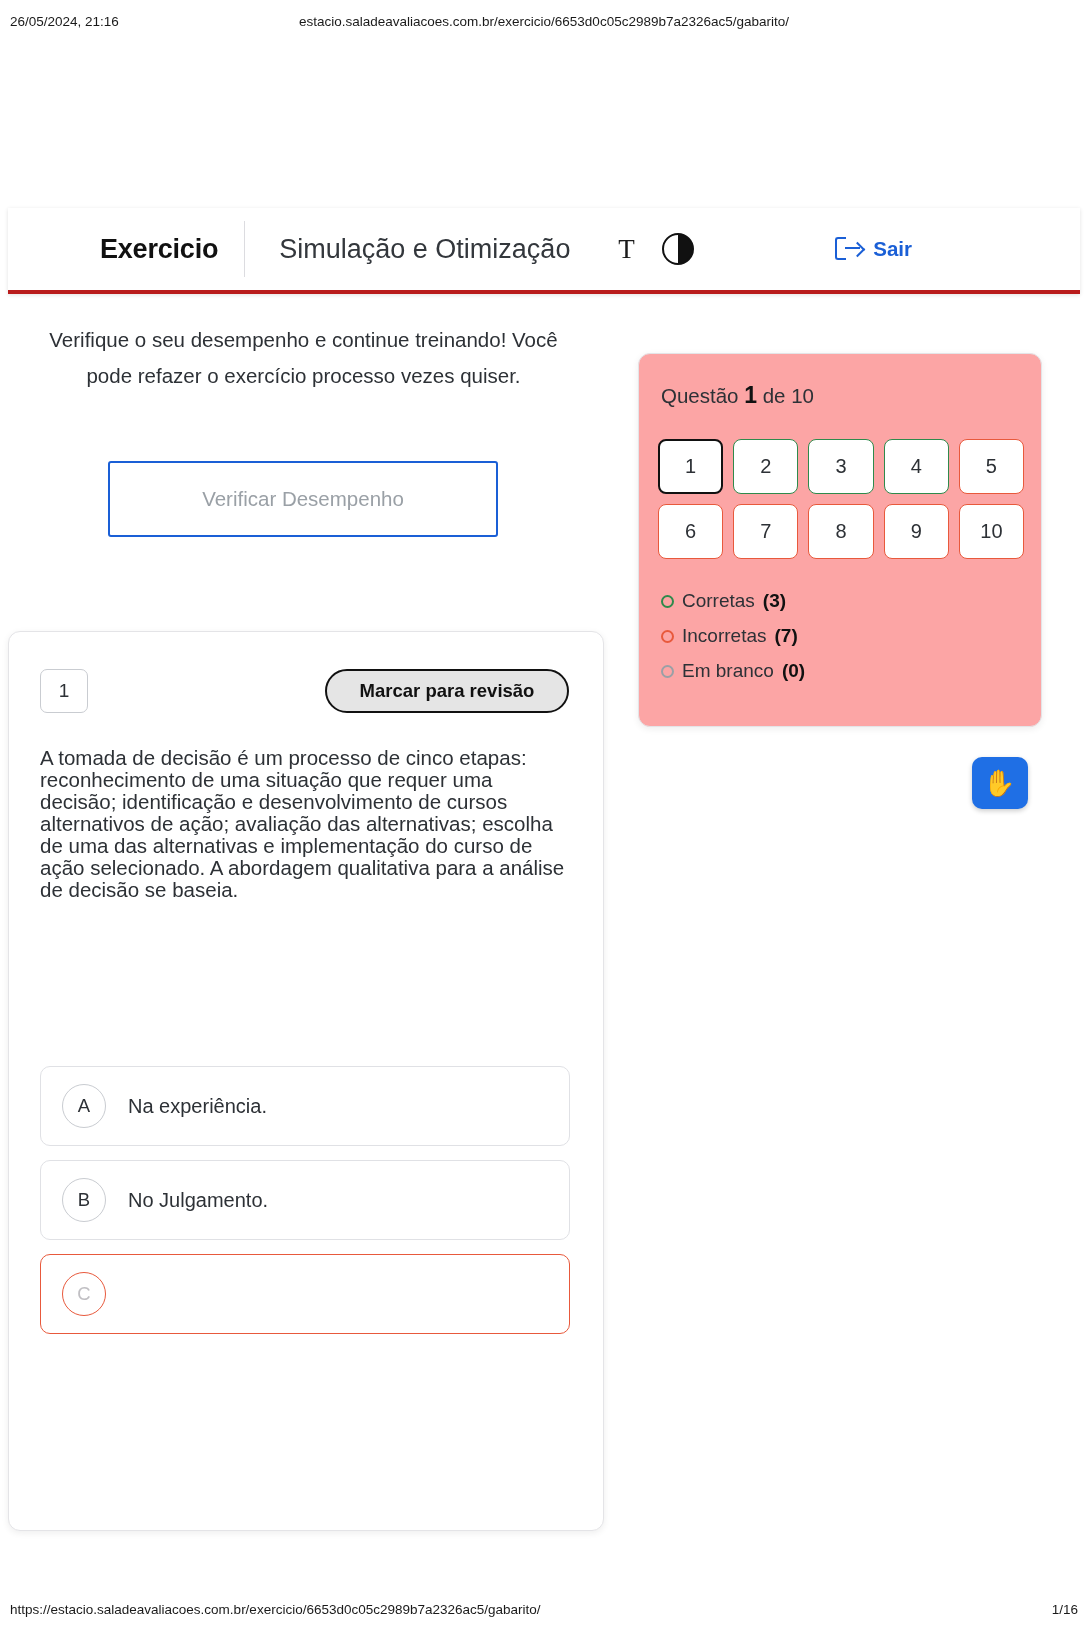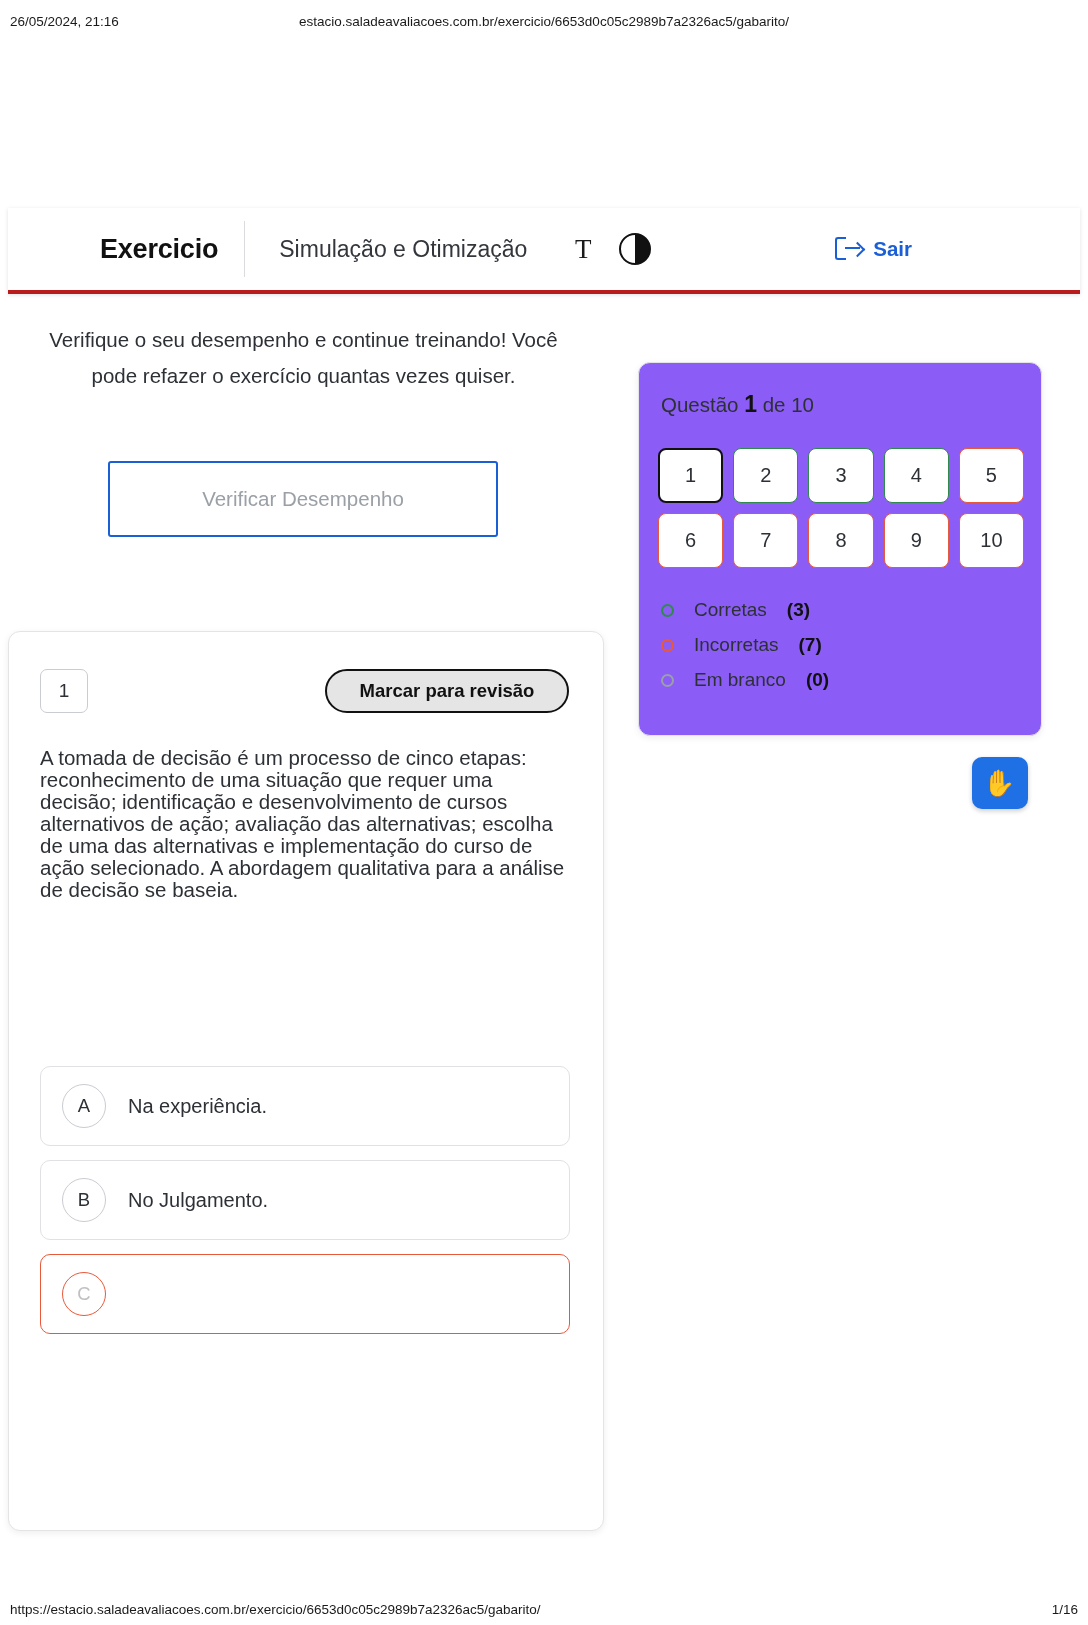--- a/index.html
+++ b/index.html
@@ -70,21 +70,21 @@
     padding-left: 92px;
     padding-right: 26px;
     letter-spacing: -0.2px;
   }
   .appbar-sep {
     width: 1px;
     height: 56px;
     background: #dcdce0;
   }
   .appbar-subject {
-    font-size: 23px;
+    font-size: 27px;
     color: #33373c;
     padding-left: 34px;
     padding-right: 30px;
     white-space: nowrap;
   }
   .icon-btn {
     width: 52px;
     height: 52px;
     display: flex;
     align-items: center;
@@ -278,25 +278,25 @@
   }
   .option.wrong .opt-text {
     flex: 1;
     text-align: center;
     padding-right: 48px;
   }
 
   
   .side-panel {
     position: absolute;
-    top: 362px;
+    top: 353px;
     left: 638px;
     width: 404px;
     height: 374px;
-    background: #8b5cf6;
+    background: #fca5a5;
     border: 1px solid #e4e4e7;
     border-radius: 12px;
     box-shadow: 0 2px 7px rgba(0,0,0,0.07);
     box-sizing: border-box;
   }
   .panel-title {
     position: absolute;
     top: 28px;
     left: 22px;
     font-size: 20.5px;
@@ -331,21 +331,21 @@
 
   .legend {
     position: absolute;
     top: 236px;
     left: 22px;
     width: 360px;
   }
   .legend-row {
     display: flex;
     align-items: center;
-    gap: 20px;
+    gap: 8px;
     font-size: 19px;
     color: #2d3136;
     margin-bottom: 13px;
   }
   .legend-dot {
     width: 13px;
     height: 13px;
     border-radius: 50%;
     border: 2px solid #2f8a4c;
     box-sizing: border-box;
@@ -402,21 +402,21 @@
   <div class="logout">
     <span class="logout-icon">
       <span class="frame"></span>
       <span class="arrow"></span>
       <span class="head"></span>
     </span>
     <span class="logout-label">Sair</span>
   </div>
 </div>
 
-<div class="intro-text">Verifique o seu desempenho e continue treinando! Você pode refazer o exercício quantas vezes quiser.</div>
+<div class="intro-text">Verifique o seu desempenho e continue treinando! Você pode refazer o exercício processo vezes quiser.</div>
 <div class="verify-btn">Verificar Desempenho</div>
 
 <div class="question-card">
   <div class="q-number">1</div>
   <div class="mark-review">Marcar para revisão</div>
   <div class="q-statement">A tomada de decisão é um processo de cinco etapas: reconhecimento de uma situação que requer uma decisão; identificação e desenvolvimento de cursos alternativos de ação; avaliação das alternativas; escolha de uma das alternativas e implementação do curso de ação selecionado.  A abordagem qualitativa para a análise de decisão se baseia.</div>
 
   <div class="options">
     <div class="option">
       <div class="letter">A</div>

